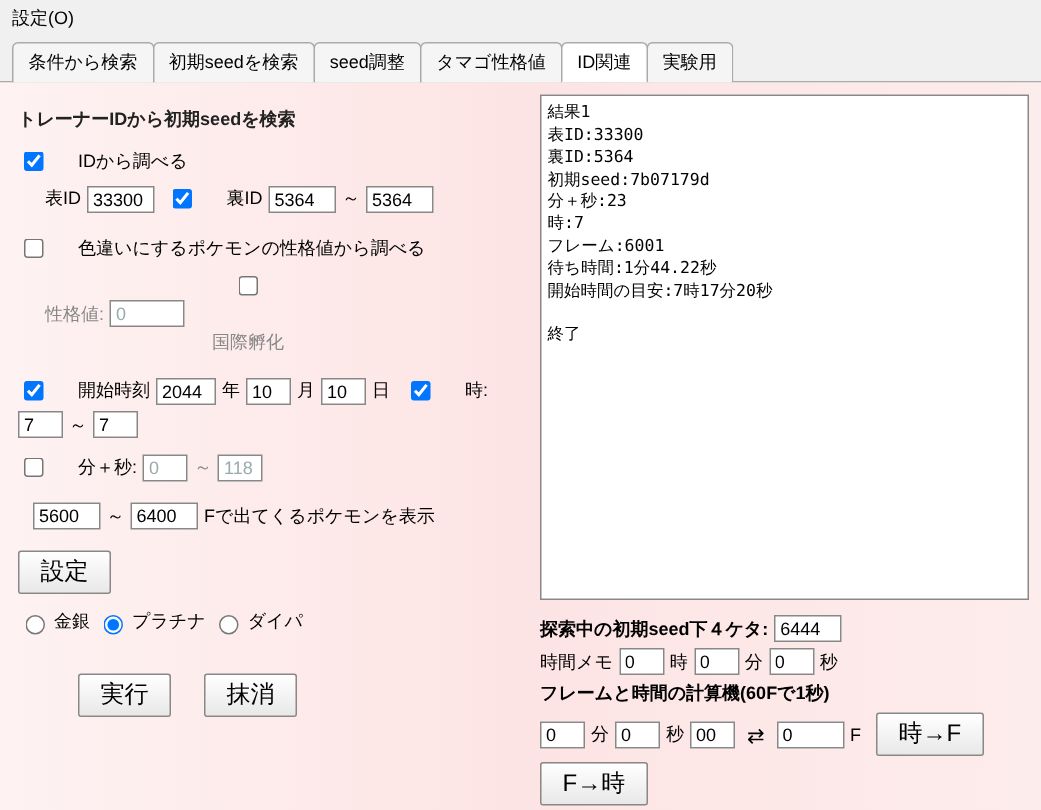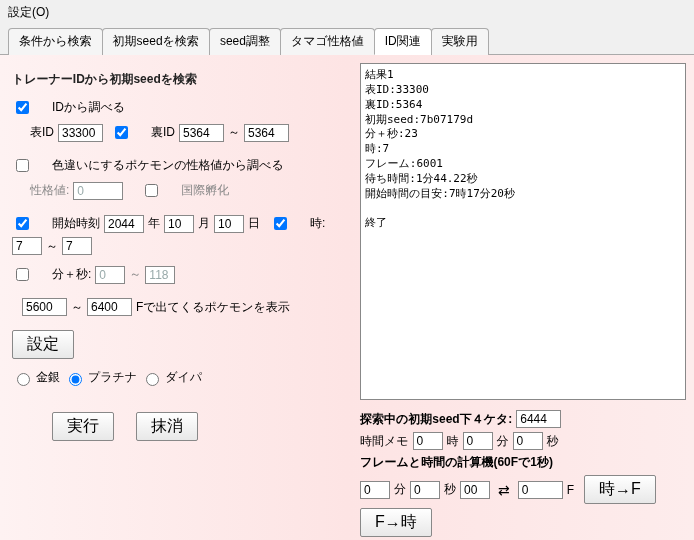--- a/index.html
+++ b/index.html
@@ -162,21 +162,21 @@
     <div class="row" style="margin-top:14px;">
       <label class="cb">
         <input type="checkbox" style="">
         <span>色違いにするポケモンの性格値から調べる</span>
       </label>
     </div>
 
     <div class="row gray" style="padding-left:18px;">
       <span>性格値:</span>
       <input type="text" class="w50 dis" value="0" style="">
-      <label class="cb" style="margin-left:14px;">
+      <label class="cb" style="margin-left:14px;flex-direction:column;">
         <input type="checkbox" style="">
         <span>国際孵化</span>
       </label>
     </div>
 
     <div class="row" style="margin-top:14px;">
       <label class="cb">
         <input type="checkbox" checked="" style="">
         <span>開始時刻</span>
       </label>

